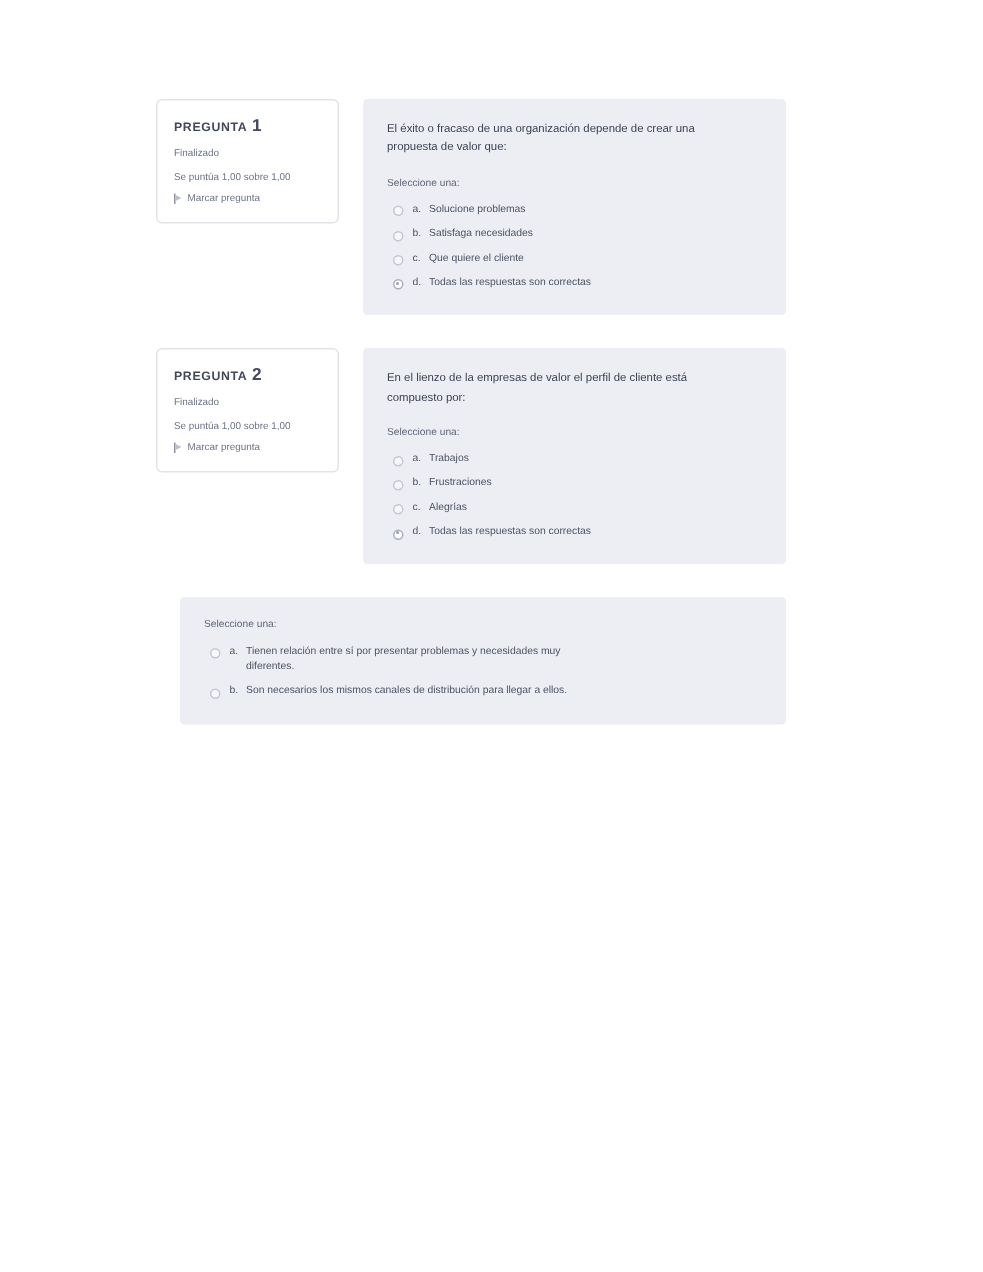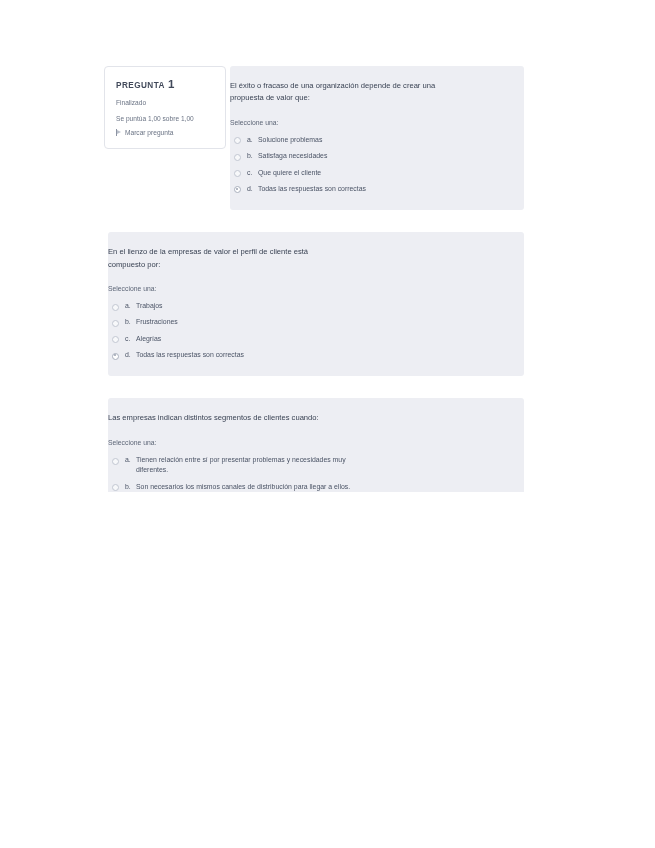--- a/index.html
+++ b/index.html
@@ -113,25 +113,25 @@
     position: absolute;
     left: 1px; top: 0.5px;
     width: 0; height: 0;
     border-left: 4px solid #b9bfca;
     border-top: 2px solid transparent;
     border-bottom: 2px solid transparent;
   }
 
   
   .qpanel {
-    margin-left: 4px;
+    margin-left: 16px;
     flex: 1 1 auto;
     background: #edeef3;
     border-radius: 3px;
-    padding: 14px 16px 16px 0;
+    padding: 14px 16px 16px 16px;
     box-sizing: border-box;
     min-height: 62px;
   }
   .qtext {
     font-size: 7.6px;
     line-height: 1.62;
     color: #394253;
     margin: 0 0 13px 0;
     max-width: 232px;
   }
@@ -257,20 +257,31 @@
             <li class="qoption">
               <span class="radio checked"></span>
               <span class="opt-letter">d.</span>
               <span class="opt-text">Todas las respuestas son correctas</span>
             </li>
           </ul>
         </div>
       </div>
 
       <div class="question-block">
+        <div class="qinfo">
+          <div class="qinfo-title">
+            <span>PREGUNTA</span><span class="qnum">2</span>
+          </div>
+          <div class="qinfo-line">Finalizado</div>
+          <div class="qinfo-line">Se puntúa 1,00 sobre 1,00</div>
+          <div class="qinfo-flag">
+            <span class="flag-icon"></span>
+            <span>Marcar pregunta</span>
+          </div>
+        </div>
         <div class="qpanel">
           <p class="qtext">En el lienzo de la empresas de valor el perfil de cliente está compuesto por:</p>
           <p class="qprompt">Seleccione una:</p>
           <ul class="qoptions">
             <li class="qoption">
               <span class="radio"></span>
               <span class="opt-letter">a.</span>
               <span class="opt-text">Trabajos</span>
             </li>
             <li class="qoption">
@@ -287,21 +298,20 @@
               <span class="radio checked"></span>
               <span class="opt-letter">d.</span>
               <span class="opt-text">Todas las respuestas son correctas</span>
             </li>
           </ul>
         </div>
       </div>
 
       <div class="question-block">
         <div class="qpanel">
-          <p class="qtext">Las empresas indican distintos segmentos de clientes cuando:</p>
           <p class="qprompt">Seleccione una:</p>
           <ul class="qoptions">
             <li class="qoption">
               <span class="radio"></span>
               <span class="opt-letter">a.</span>
               <span class="opt-text">Tienen relación entre sí por presentar problemas y necesidades muy diferentes.</span>
             </li>
             <li class="qoption">
               <span class="radio"></span>
               <span class="opt-letter">b.</span>

